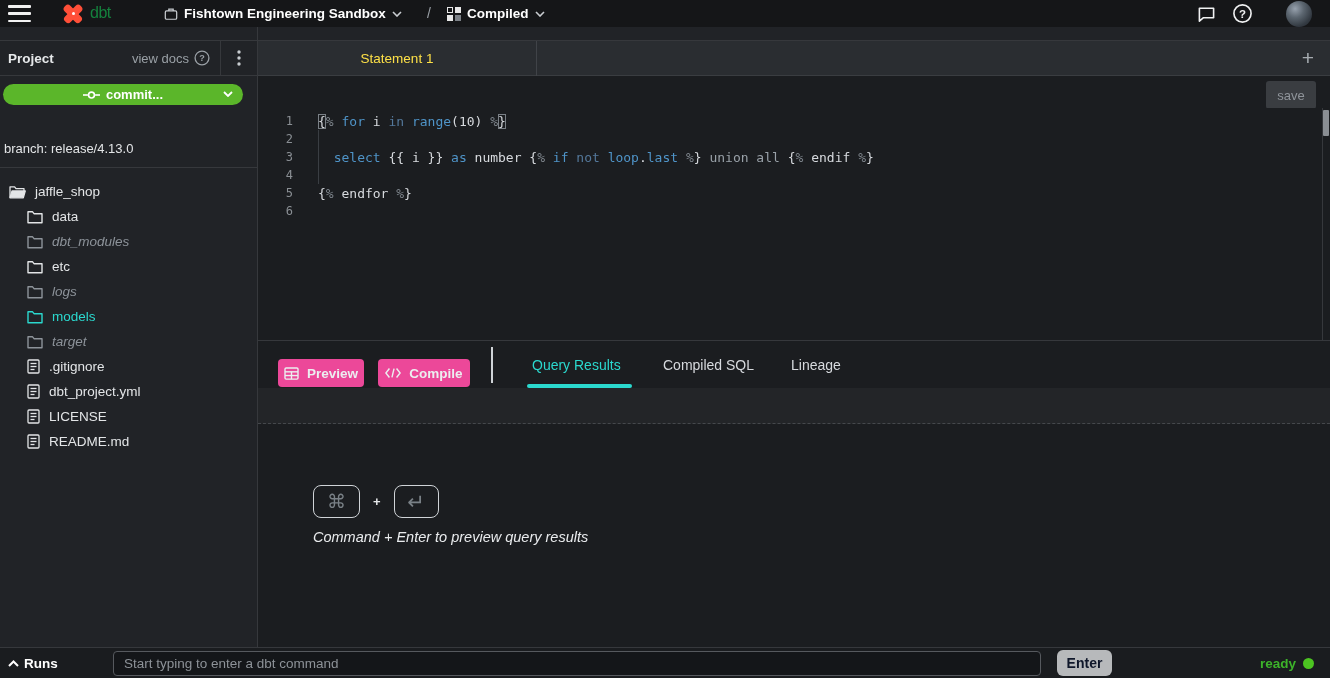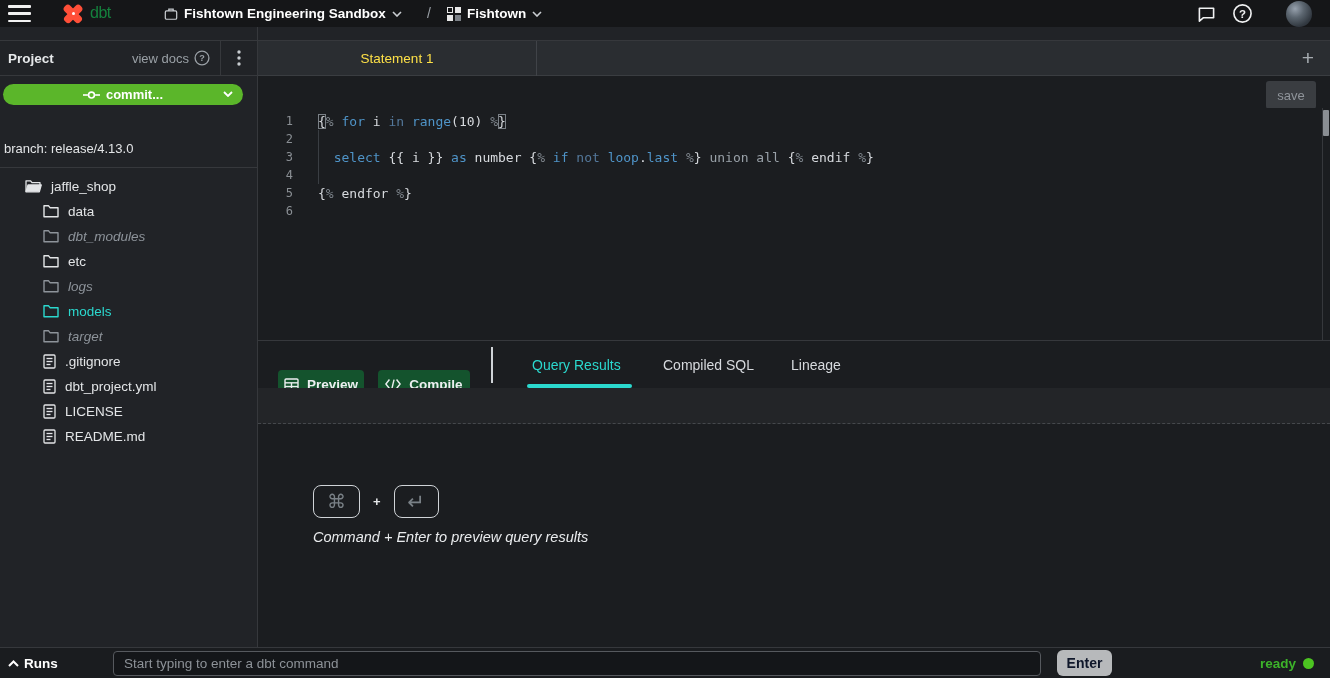--- a/index.html
+++ b/index.html
@@ -38,21 +38,21 @@
   .sb-title { font-size:13.5px; font-weight:bold; margin-left:8px; }
   .sb-docs { margin-left:auto; display:flex; align-items:center; gap:5px; color:#9aa0a6; font-size:13px; cursor:pointer; padding-right:10px; }
   .sb-vdiv { width:1px; height:36px; background:#36383c; }
   .kebab { width:36px; display:flex; justify-content:center; cursor:pointer; }
   .kebab svg { width:4px; height:16px; }
   .commit-btn { position:absolute; left:3px; top:57px; width:240px; height:21px; background:#5bb62a; border:none; border-radius:11px; display:flex; align-items:center; justify-content:center; gap:6px; color:#fff; font-weight:bold; font-size:13px; cursor:pointer; font-family:inherit; }
   .commit-btn .chev { position:absolute; right:10px; top:7px; }
   .branch { position:absolute; left:4px; top:114px; font-size:13px; color:#e3e5e7; }
   .sb-div2 { position:absolute; left:0; top:113px; width:100%; height:1px; background:#36383c; top:113px; }
   .tree { position:absolute; left:0; top:126px; width:100%; }
-  .tree-item { height:25px; display:flex; align-items:flex-start; gap:9px; font-size:13.5px; color:#e3e5e7; cursor:pointer; padding-left:27px;margin-left:16px; }
+  .tree-item { height:25px; display:flex; align-items:center; gap:9px; font-size:13.5px; color:#e3e5e7; cursor:pointer; padding-left:27px; }
   .tree-item.root { padding-left:9px; }
   .tree-item.muted { color:#8d939a; font-style:italic; }
   .tree-item.active { color:#2bd8ce; }
   .tree-item svg { flex:0 0 auto; }
 
   
   .main { position:absolute; left:258px; top:27px; width:1072px; height:620px; }
   .tabrow { position:absolute; left:0; top:13px; width:100%; height:36px; background:#2a2d31; border-top:1px solid #36383c; border-bottom:1px solid #3a3d41; }
   .tab { position:absolute; left:0; top:0; width:279px; height:35px; border-right:1px solid #404348; display:flex; align-items:center; justify-content:center; font-size:13.5px; color:#fde047; cursor:pointer; }
   .tab-add { position:absolute; right:8px; top:3px; width:28px; height:28px; display:flex; align-items:center; justify-content:center; font-size:21px; color:#a6abb0; cursor:pointer; }
@@ -64,21 +64,21 @@
   .code-text { padding-left:25px; white-space:pre; color:#d7dade; }
   .tok-k { color:#4f94c8; } .tok-d { color:#54789b; } .tok-t { color:#d7dade; }
   .tok-p { color:#7f868d; } .tok-g { color:#99a1a8; }
   .tok-m { color:#d7dade; outline:1px solid #7a8086; outline-offset:-1px; }
   .indent-guide { position:absolute; left:60px; top:22px; width:1px; height:54px; background:#3a3e43; }
   .editor-scroll { position:absolute; right:0; top:0; width:8px; height:100%; border-left:1px solid #36383c; }
   .editor-thumb { position:absolute; right:1px; top:2px; width:6px; height:26px; background:#8a8e93; border-radius:1px; }
 
   
   .panel-toolbar { position:absolute; left:0; top:313px; width:100%; height:48px; background:#1b1d20; border-top:1px solid #36383c; }
-  .pt-btn { position:absolute; top:29px; height:28px; background:#14532d; border:none; border-radius:4px; color:#eceef0; font-size:13.5px; font-weight:bold; display:flex; align-items:center; justify-content:center; gap:8px; cursor:pointer; font-family:inherit; }
+  .pt-btn { position:absolute; top:18px; height:28px; background:#ec4899; border:none; border-radius:4px; color:#eceef0; font-size:13.5px; font-weight:bold; display:flex; align-items:center; justify-content:center; gap:8px; cursor:pointer; font-family:inherit; }
   .pt-preview { left:20px; width:86px; }
   .pt-compile { left:120px; width:92px; }
   .pt-vdiv { position:absolute; left:233px; top:6px; width:2px; height:36px; background:#cfd3d7; }
   .ptab { position:absolute; top:0; height:47px; display:flex; align-items:center; font-size:14px; color:#d7dade; cursor:pointer; }
   .ptab.active { color:#2bd8ce; font-weight:normal; }
   .ptab.active::after { content:""; position:absolute; left:-5px; right:-11px; bottom:0; height:4px; background:#2bd8ce; border-radius:2px; }
   .panel-strip { position:absolute; left:0; top:361px; width:100%; height:36px; background:#232528; border-bottom:1px dashed #45484c; }
   .panel-content { position:absolute; left:0; top:397px; width:100%; height:223px; background:#1b1d20; }
   .hint-keys { position:absolute; left:55px; top:61px; display:flex; align-items:center; }
   .keycap { height:33px; border:1.5px solid #cfd3d7; border-radius:8px; display:flex; align-items:center; justify-content:center; color:#798086; font-size:19px; }
@@ -133,21 +133,21 @@
 
   <span class="slash">/</span>
 
   <div class="crumb crumb-account">
     <span class="grid-icon">
       <i class="hollow"></i>
         <i></i>
         <i></i>
         <i class="dim"></i>
     </span>
-    <span class="crumb-label">Fishtown</span>
+    <span class="crumb-label">Compiled</span>
     <span>
       <svg width="10" height="6" viewBox="0 0 10 6" fill="none" stroke="#c9cdd1" stroke-width="1.6">
           <path d="M1 1l4 4 4-4"></path>
         </svg>
     </span>
   </div>
 
   <div class="top-right tr-chat">
     <svg width="19" height="18" viewBox="0 0 20 19" fill="none" stroke="#f0f1f2" stroke-width="1.7">
       <path d="M2.5 3.5h15v10h-11l-4 3.5z" stroke-linejoin="round"></path>

